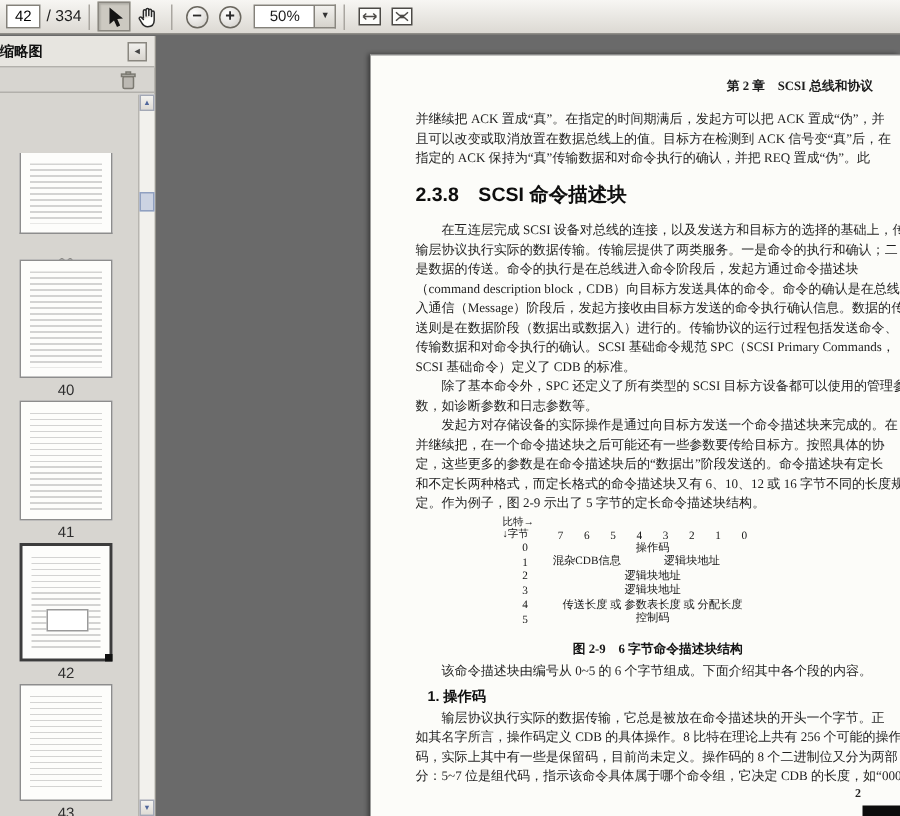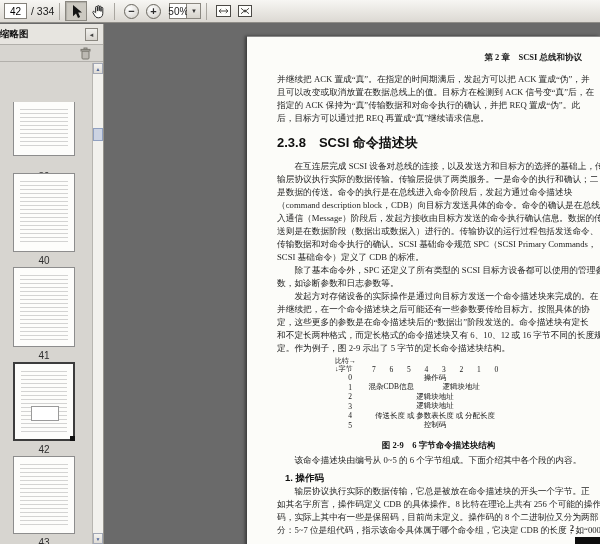--- a/index.html
+++ b/index.html
@@ -26,21 +26,21 @@
     display:flex; align-items:center; justify-content:center; padding:0;
   }
   .tbtn.pressed{ background:#ccc9c1; border:1px solid #8a8780; box-shadow:inset 1px 1px 1px rgba(0,0,0,.15); }
   .circle{
     width:15px; height:15px; border-radius:50%;
     background:radial-gradient(circle at 35% 30%, #ffffff, #cfccc6);
     border:1px solid #6a675f; display:flex; align-items:center; justify-content:center;
     font:bold 11px "Liberation Sans",sans-serif; color:#2b2b2b; line-height:1;
   }
   .zoom-box{
-    width:18px; height:16px; border:1px solid #84817a; background:#fff;
+    width:41px; height:16px; border:1px solid #84817a; background:#fff;
     font-size:10px; color:#1c1c1c; display:flex; align-items:center; justify-content:center;
     margin-left:5px;
   }
   .zoom-arrow{
     width:14px; height:16px; background:linear-gradient(#f2f1ee,#d6d3cc);
     border:1px solid #8a8780; border-left:none; display:flex; align-items:center; justify-content:center;
     font-size:6px; color:#333; padding:0;
   }
   
   .sidebar{
@@ -258,21 +258,20 @@
 
   <div class="canvas">
     <div class="page">
       <div class="run-head">第 2 章　SCSI 总线和协议</div>
 
       <div class="body">
         <div class="para pcont">
           <div class="line">并继续把 ACK 置成“真”。在指定的时间期满后，发起方可以把 ACK 置成“伪”，并</div>
           <div class="line">且可以改变或取消放置在数据总线上的值。目标方在检测到 ACK 信号变“真”后，在</div>
           <div class="line">指定的 ACK 保持为“真”传输数据和对命令执行的确认，并把 REQ 置成“伪”。此</div>
-          <div class="line">后，目标方可以通过把 REQ 再置成“真”继续请求信息。</div>
         </div>
 
         <div class="h2">2.3.8　SCSI 命令描述块</div>
 
         <div class="para p1">
           <div class="line">　　在互连层完成 SCSI 设备对总线的连接，以及发送方和目标方的选择的基础上，传</div>
           <div class="line">输层协议执行实际的数据传输。传输层提供了两类服务。一是命令的执行和确认；二</div>
           <div class="line">是数据的传送。命令的执行是在总线进入命令阶段后，发起方通过命令描述块</div>
           <div class="line">（command description block，CDB）向目标方发送具体的命令。命令的确认是在总线进</div>
           <div class="line">入通信（Message）阶段后，发起方接收由目标方发送的命令执行确认信息。数据的传</div>

